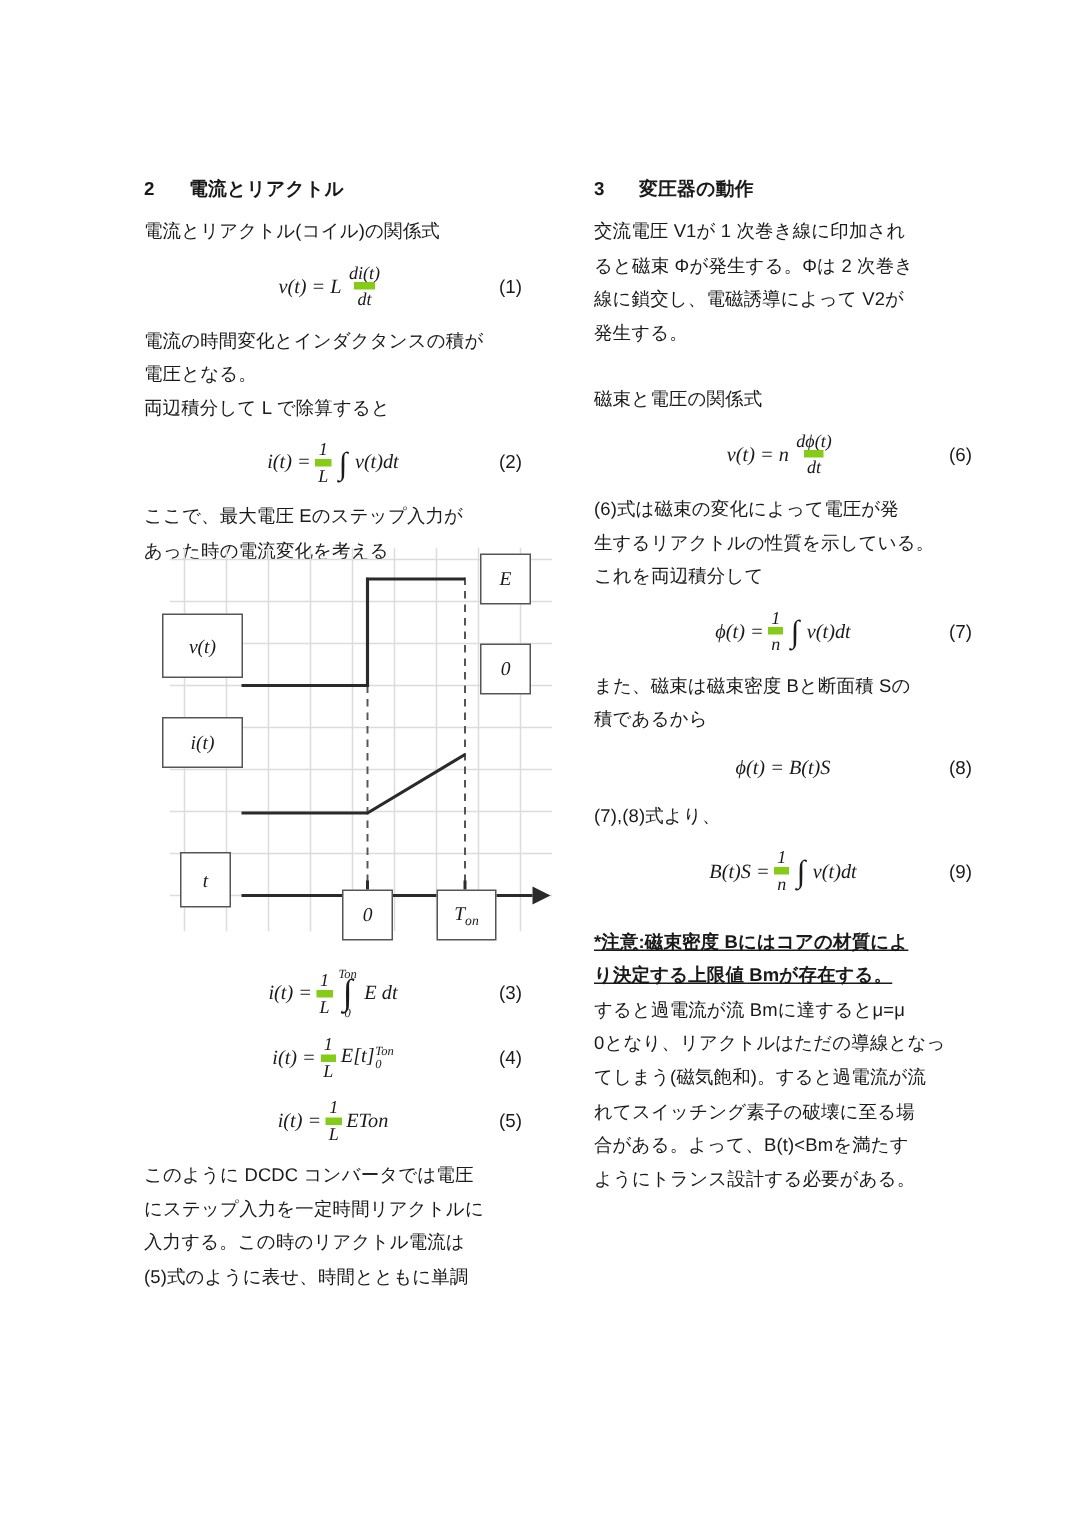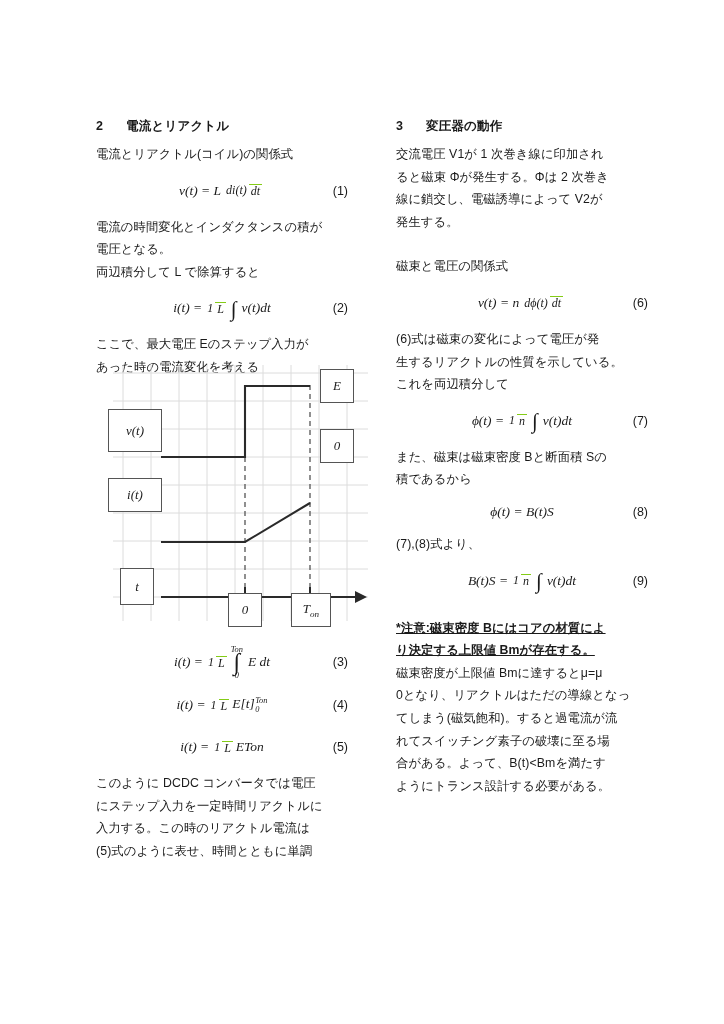--- a/index.html
+++ b/index.html
@@ -73,30 +73,30 @@
   }
   .eq-num {
     position: absolute;
     right: 0;
     font-style: normal;
     font-size: 12.5px;
     font-family: "Liberation Sans", sans-serif;
   }
   .frac {
     display: inline-flex;
-    flex-direction: row;
+    flex-direction: column;
     align-items: center;
     vertical-align: middle;
     margin: 0 3px;
     font-size: 12px;
     line-height: 1.05;
     justify-content: center;
   }
   .frac .num { padding: 0 2px; }
-  .frac .den { padding: 0 2px; border-top: 1px solid #84cc16; }
+  .frac .den { padding: 0 2px; border-top: 5px solid #84cc16; }
   .intg {
     font-size: 21px;
     font-style: normal;
     margin: 0 1px 0 2px;
     line-height: .8;
     position: relative;
     top: 1px;
   }
   .intg-lim {
     display: inline-flex;
@@ -341,21 +341,21 @@
     </div>
 
     <div class="gap-sm"></div>
 
     <div class="body-txt bold">
       <p>*注意:磁束密度 Bにはコアの材質によ</p>
       <p>り決定する上限値 Bmが存在する。</p>
     </div>
 
     <div class="body-txt">
-      <p>磁束密度が上限値 Bmに達するとμ=μ</p>
+      <p>すると過電流が流 Bmに達するとμ=μ</p>
       <p>0となり、リアクトルはただの導線となっ</p>
       <p>てしまう(磁気飽和)。すると過電流が流</p>
       <p>れてスイッチング素子の破壊に至る場</p>
       <p>合がある。よって、B(t)&lt;Bmを満たす</p>
       <p>ようにトランス設計する必要がある。</p>
     </div>
   </div>
 
   <div class="graph">
     <svg width="255" height="256" viewBox="0 0 255 256">

